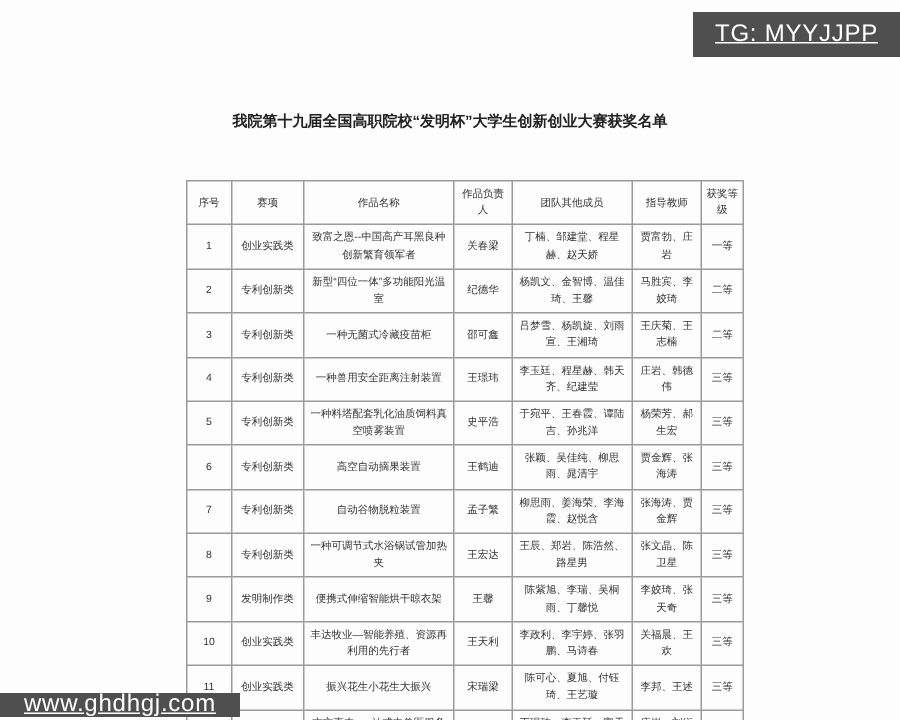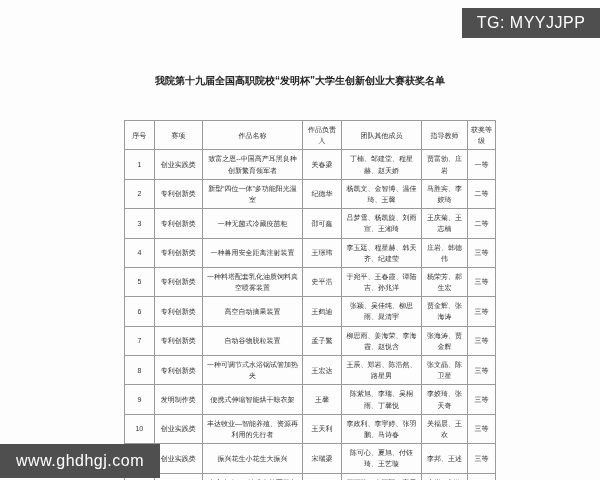--- a/index.html
+++ b/index.html
@@ -6,23 +6,24 @@
   body{
     width:600px;height:480px;position:relative;overflow:hidden;
     background:#fdfdfd;
     font-family:"Liberation Sans","DejaVu Sans",sans-serif;
   }
   .page{position:absolute;inset:0;background:#fdfdfd;}
   .badge{
     position:absolute;background:#4f4f4f;color:#fff;
     display:flex;align-items:center;justify-content:center;
     letter-spacing:0.5px;
+    text-decoration:underline;
   }
   .badge-tr{top:8px;right:0;width:138px;height:30px;font-size:16px;}
-  .badge-bl{bottom:2px;left:0;width:160px;height:34px;font-size:16px;}
+  .badge-bl{bottom:2px;left:0;width:160px;height:16px;font-size:16px;}
   .doc-title{
     position:absolute;top:74px;left:0;width:600px;
     text-align:center;font-weight:bold;font-size:10px;color:#222;
   }
   .table-wrap{position:absolute;left:124px;top:120px;width:372px;}
   table{
     width:100%;border-collapse:collapse;table-layout:fixed;
     font-size:7px;color:#333;
   }
   th,td{

